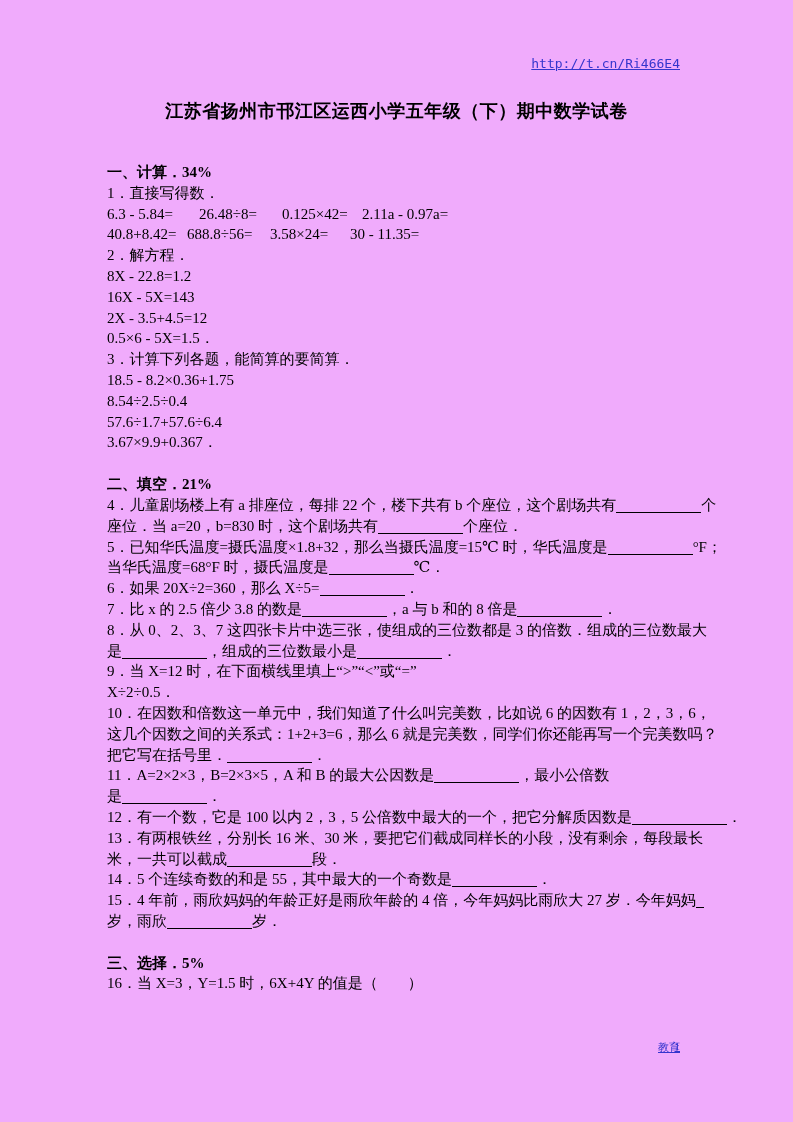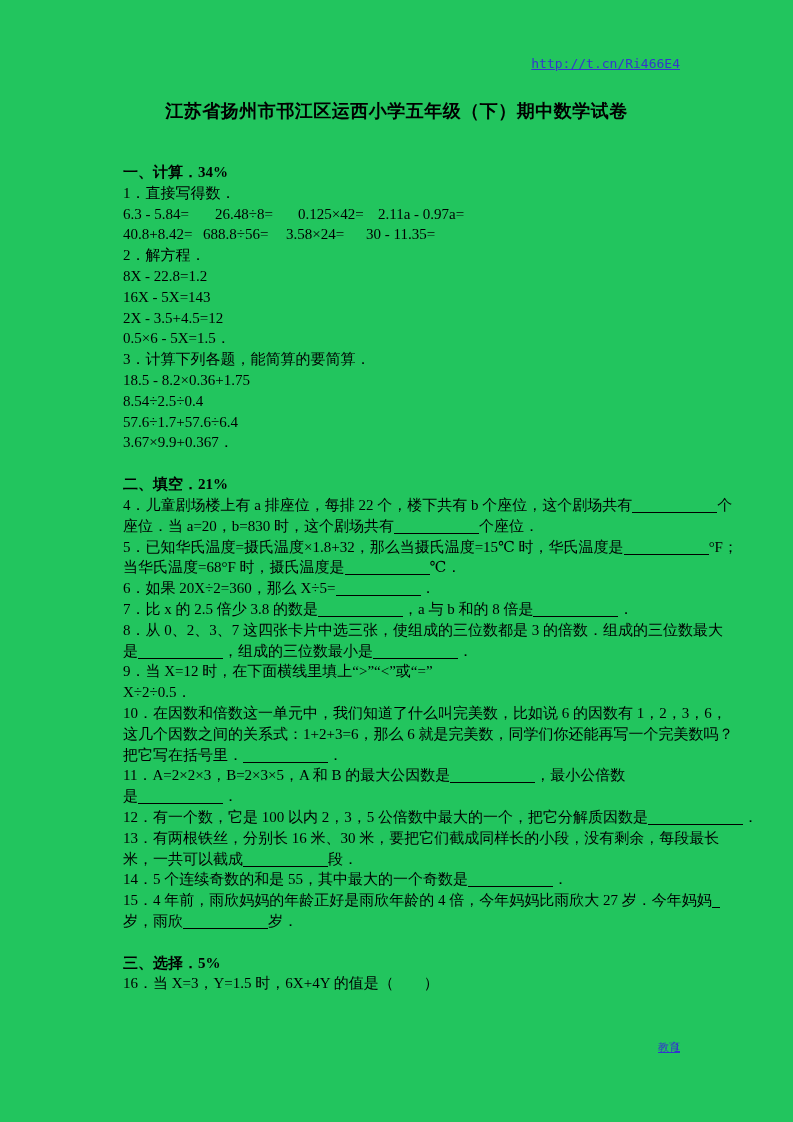--- a/index.html
+++ b/index.html
@@ -4,21 +4,21 @@
 <style>
   html, body {
     margin: 0;
     padding: 0;
     background: #ffffff;
   }
   .page {
     position: relative;
     width: 793px;
     height: 1122px;
-    background: #22c55e;
+    background: #f0abfc;
     font-family: "Liberation Serif", "DejaVu Serif", serif;
     color: #000000;
     overflow: hidden;
   }
   .top-link {
     position: absolute;
     top: 56px;
     right: 113px;
     font-family: "DejaVu Sans Mono", "Liberation Mono", monospace;
     font-size: 13px;
@@ -33,21 +33,21 @@
     width: 100%;
     margin: 0;
     text-align: center;
     font-size: 18px;
     font-weight: bold;
     letter-spacing: 0.5px;
   }
   .doc-body {
     position: absolute;
     top: 162px;
-    left: 123px;
+    left: 107px;
     width: 563px;
     font-size: 15px;
     line-height: 20.8px;
   }
   .doc-body .heading {
     font-weight: bold;
     white-space: nowrap;
   }
   .doc-body .line,
   .doc-body .cols {

